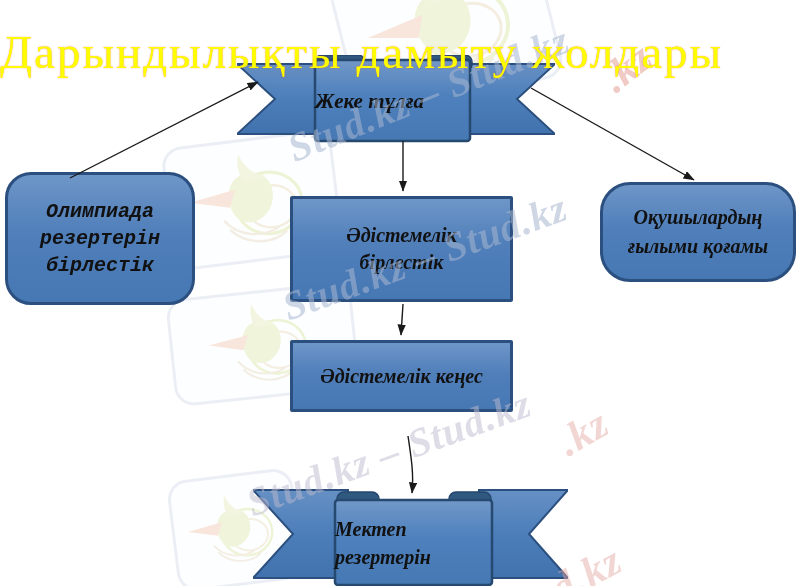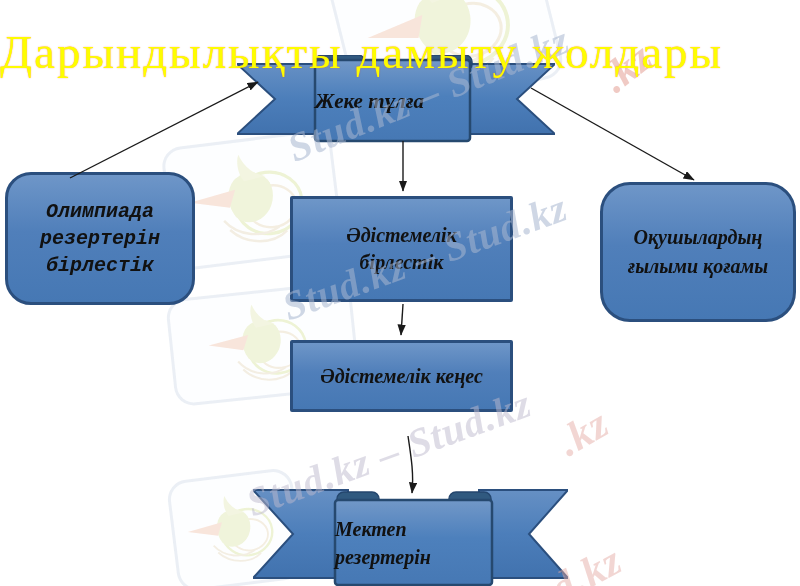--- a/index.html
+++ b/index.html
@@ -43,21 +43,21 @@
     background:linear-gradient(180deg,#6e96c8 0%,#507fba 45%,#4678b4 100%);
     border:3px solid #2b4f7e;
     box-sizing:border-box;
     display:flex;align-items:center;justify-content:center;
     color:#111;text-align:center;
     font-weight:bold;font-style:italic;
   }
   .box .line{display:block;}
   .box-olympiad{left:5px;top:172px;width:190px;height:133px;border-radius:26px;font-size:20px;line-height:27px;font-family:Liberation Mono, monospace;}
   .box-association{left:290px;top:196px;width:223px;height:106px;border-radius:2px;font-size:20px;line-height:27px;border-width:3px;}
-  .box-society{left:600px;top:182px;width:196px;height:140px;border-radius:30px;font-size:20px;line-height:29px;}
+  .box-society{left:600px;top:182px;width:196px;height:100px;border-radius:30px;font-size:20px;line-height:29px;}
   .box-council{left:290px;top:340px;width:223px;height:72px;border-radius:2px;font-size:20px;}
 
   
   .ribbon{position:absolute;z-index:2;}
   .ribbon-top{left:237px;top:55px;width:318px;height:88px;}
   .ribbon-bottom{left:253px;top:485px;width:315px;height:101px;}
   .ribbon svg.ribbon-svg{position:absolute;left:0;top:0;width:100%;height:100%;}
   .ribbon-label{
     position:absolute;display:flex;flex-direction:column;align-items:flex-start;justify-content:center;
     color:#111;font-weight:bold;font-style:italic;text-align:center;

